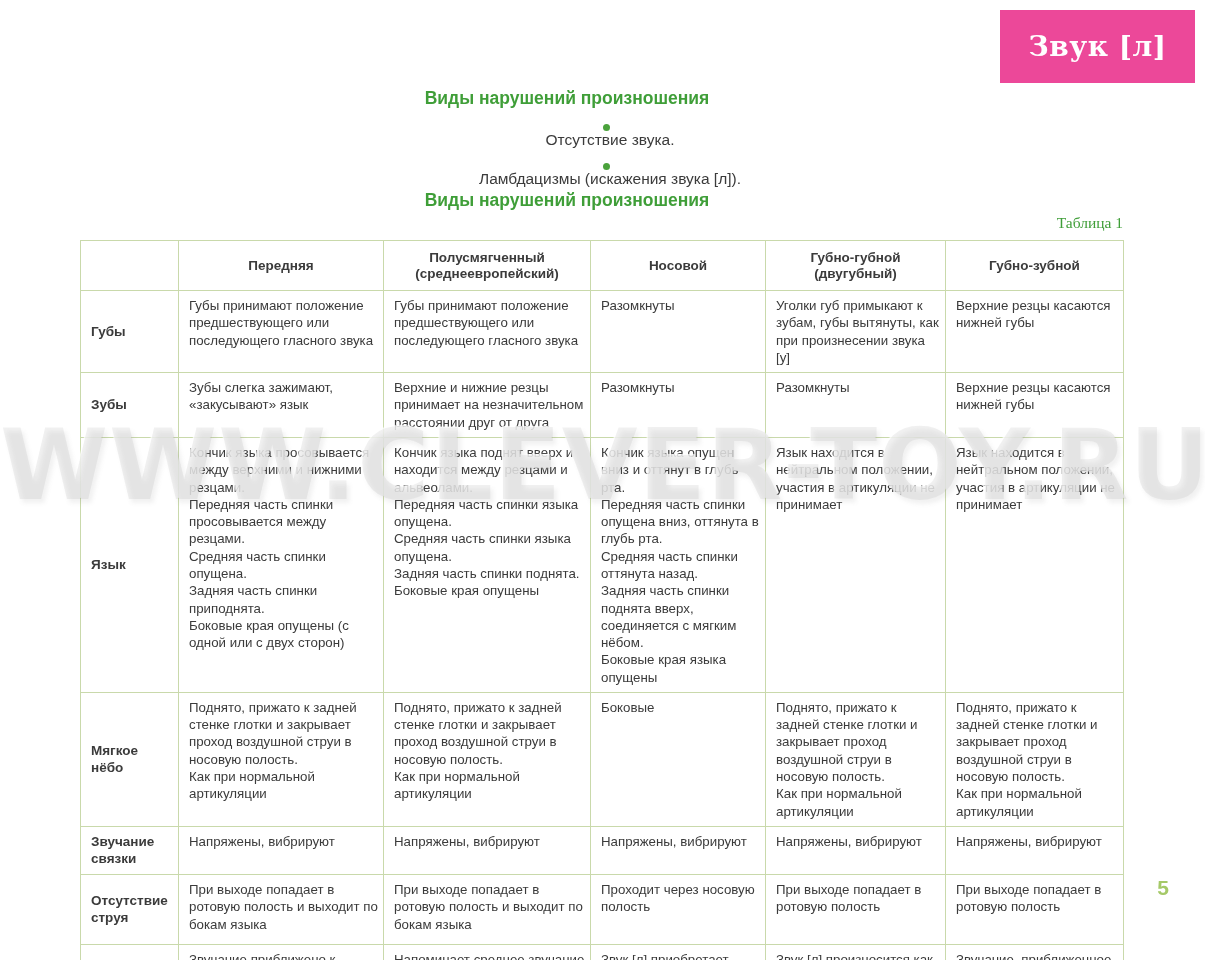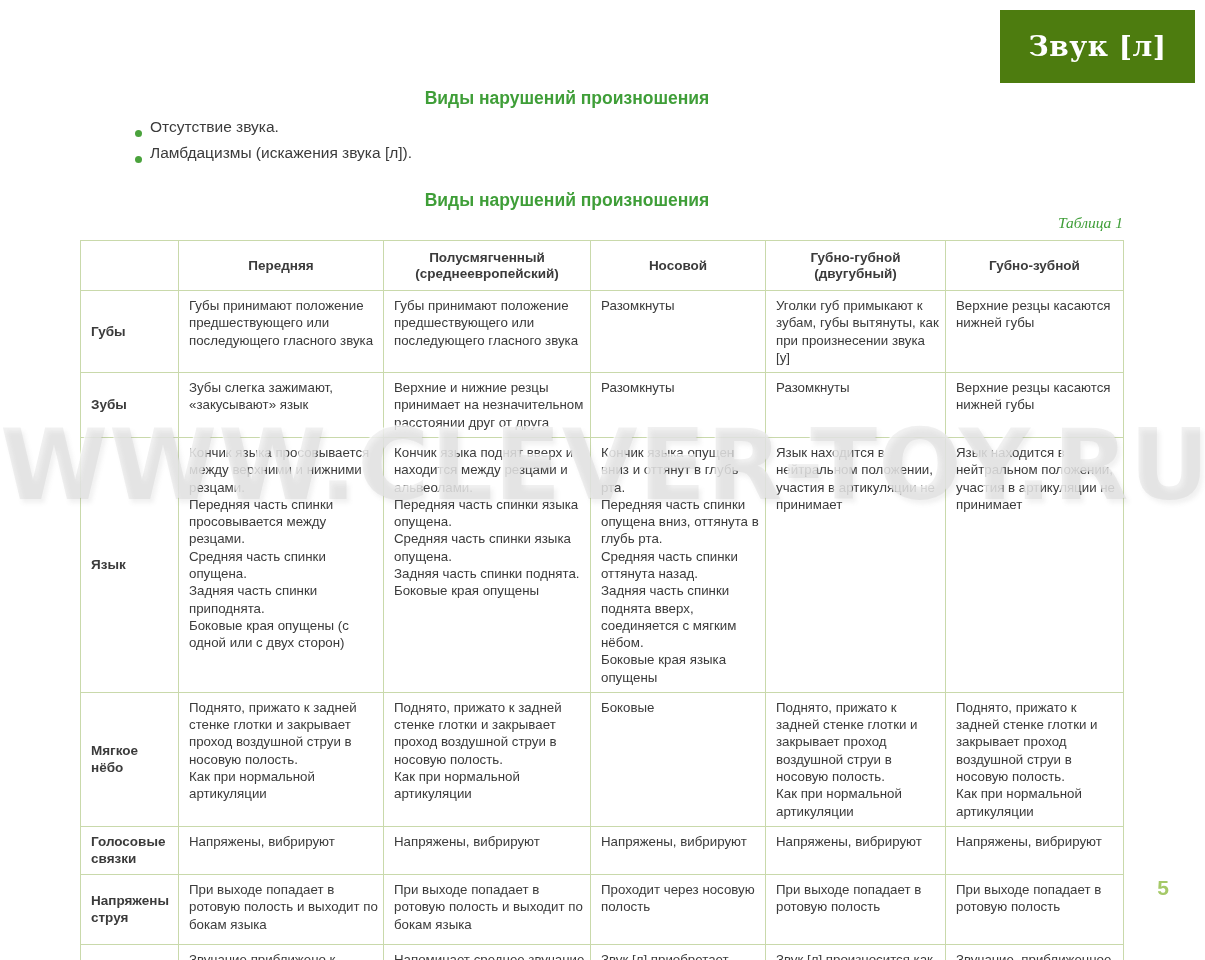--- a/index.html
+++ b/index.html
@@ -5,44 +5,44 @@
   html,body{margin:0;padding:0;}
   body{
     width:1205px;height:960px;position:relative;background:#ffffff;
     font-family:"Liberation Sans",sans-serif;color:#3b3b3b;overflow:hidden;
   }
   .page{width:1205px;height:960px;position:relative;}
 
   
   .sound-tab{
     position:absolute;left:1000px;top:10px;width:195px;height:73px;
-    background:#4d7c0f;display:flex;align-items:center;justify-content:center;
+    background:#ec4899;display:flex;align-items:center;justify-content:center;
   }
   .sound-tab span{
     color:#ffffff;font-family:"DejaVu Serif","Liberation Serif",serif;
     font-weight:bold;font-size:28px;letter-spacing:0.5px;
   }
 
   .heading{
     position:absolute;left:0;width:1134px;text-align:center;
     color:#3f9e38;font-weight:bold;font-size:17.5px;
   }
   .heading.h1{top:88px;}
   .heading.h2{top:190px;}
 
   .bullets{position:absolute;left:135px;top:118px;width:950px;}
-  .bullet-item{display:flex;align-items:flex-end;margin-bottom:7.5px;font-size:15.5px;line-height:1.2;}
+  .bullet-item{display:flex;align-items:center;margin-bottom:7.5px;font-size:15.5px;line-height:1.2;flex-direction:column;}
   .bullet-dot{
     width:7px;height:7px;border-radius:50%;background:#4aa23c;
     margin:6px 8px 0 0;flex:0 0 auto;
   }
 
   .table-caption{
     position:absolute;top:214px;left:80px;width:1043px;text-align:right;
-    color:#3f9e38;font-style:italic;font-size:15.5px;
+    color:#3f9e38;font-size:15.5px;
     font-family:"Liberation Serif",serif;
   }
 
   .tbl-wrap{position:absolute;left:80px;top:240px;width:1043px;}
   table{
     border-collapse:collapse;table-layout:fixed;width:1043px;
     font-size:13.3px;line-height:1.3;
   }
   th,td{
     border:1px solid #c9d9ab;vertical-align:top;text-align:left;
@@ -166,29 +166,29 @@
 Как при нормальной артикуляции</td>
             <td>Поднято, прижато к задней стенке глотки и закрывает проход воздушной струи в носовую полость.
 Как при нормальной артикуляции</td>
             <td>Боковые</td>
             <td>Поднято, прижато к задней стенке глотки и закрывает проход воздушной струи в носовую полость.
 Как при нормальной артикуляции</td>
             <td>Поднято, прижато к задней стенке глотки и закрывает проход воздушной струи в носовую полость.
 Как при нормальной артикуляции</td>
           </tr>
           <tr>
-            <th class="row-label">Голосовые связки</th>
-            <td>Напряжены, вибрируют</td>
-            <td>Напряжены, вибрируют</td>
-            <td>Напряжены, вибрируют</td>
-            <td>Напряжены, вибрируют</td>
-            <td>Напряжены, вибрируют</td>
-          </tr>
-          <tr>
-            <th class="row-label">Напряжены струя</th>
+            <th class="row-label">Звучание связки</th>
+            <td>Напряжены, вибрируют</td>
+            <td>Напряжены, вибрируют</td>
+            <td>Напряжены, вибрируют</td>
+            <td>Напряжены, вибрируют</td>
+            <td>Напряжены, вибрируют</td>
+          </tr>
+          <tr>
+            <th class="row-label">Отсутствие струя</th>
             <td>При выходе попадает в ротовую полость и выходит по бокам языка</td>
             <td>При выходе попадает в ротовую полость и выходит по бокам языка</td>
             <td>Проходит через носовую полость</td>
             <td>При выходе попадает в ротовую полость</td>
             <td>При выходе попадает в ротовую полость</td>
           </tr>
           <tr>
             <th class="row-label">Нарушение звучания</th>
             <td>Звучание приближено к нормальному произношению</td>
             <td>Напоминает среднее звучание между [л] и [л’]</td>

